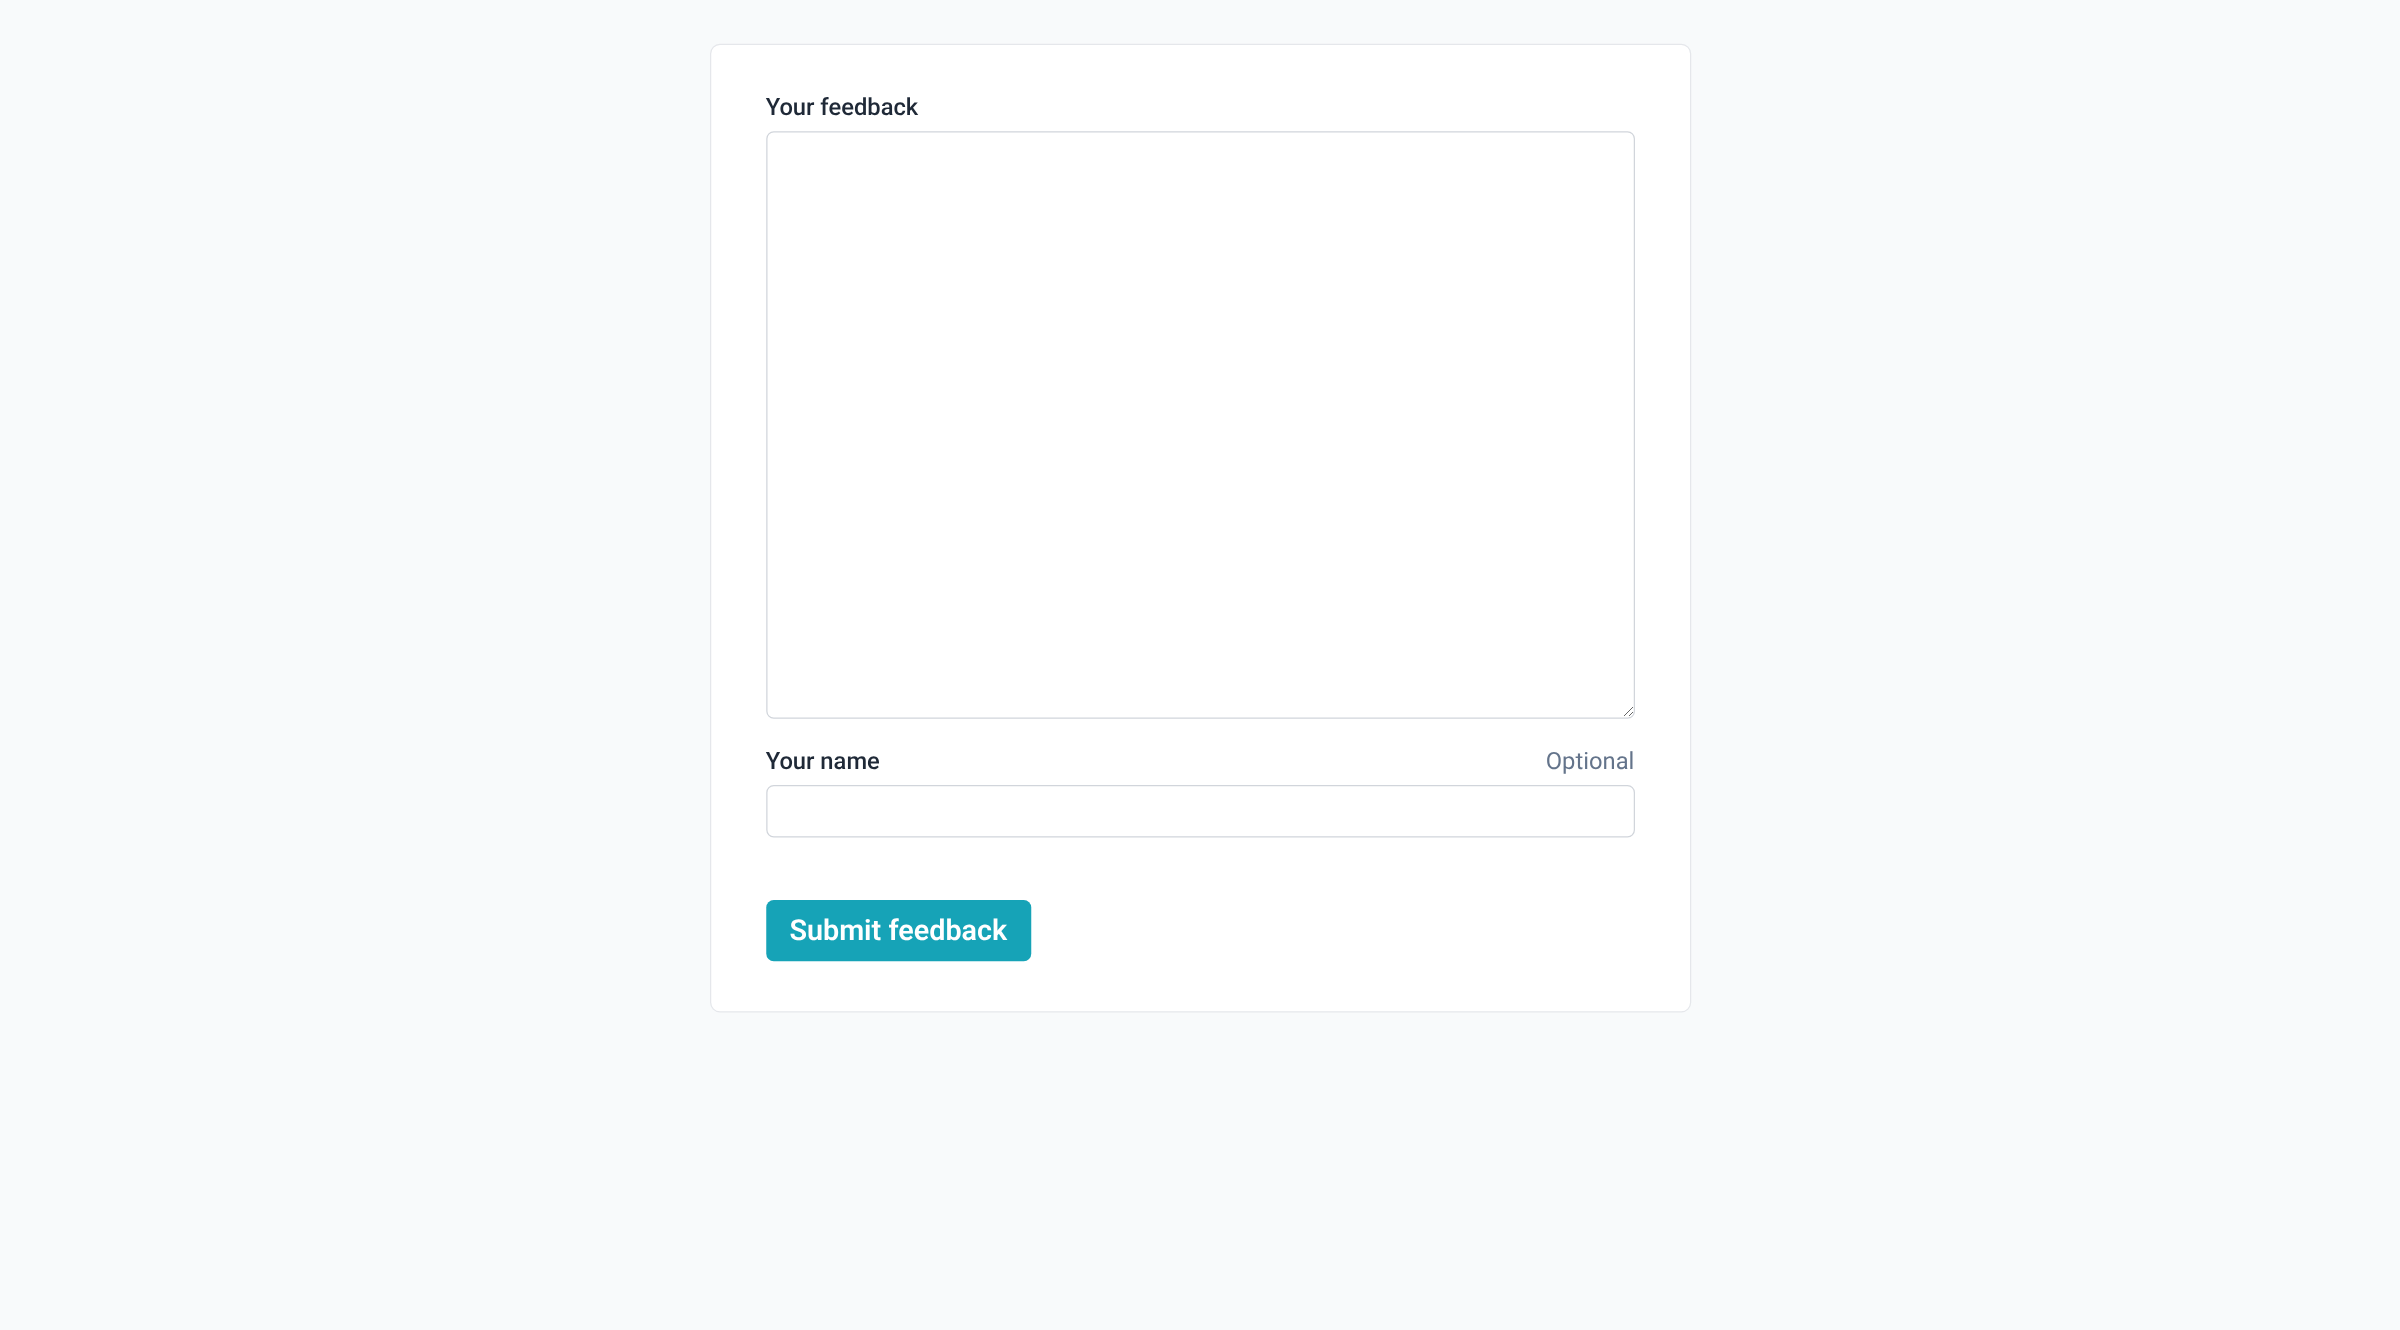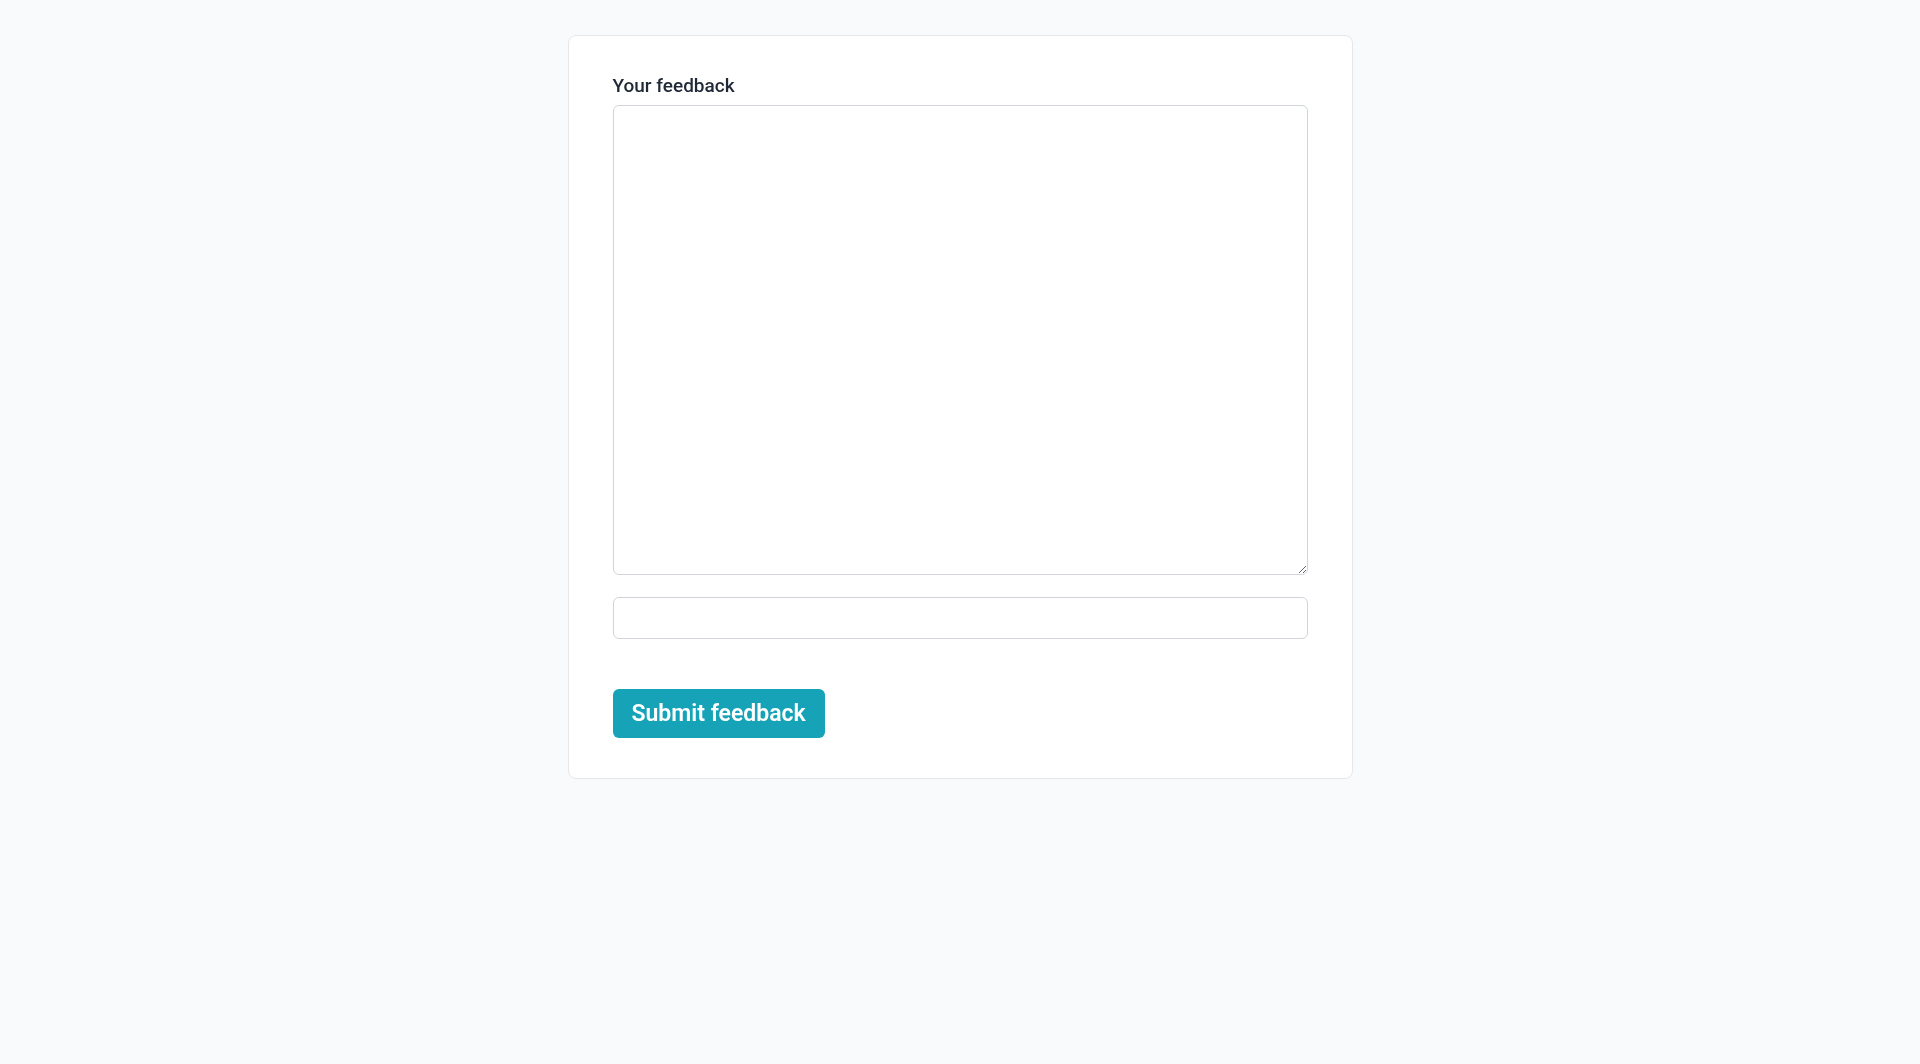--- a/index.html
+++ b/index.html
@@ -85,18 +85,22 @@
 <div class="card">
 
   <div class="field-group">
     <div class="label-row">
       <label class="label">Your feedback</label>
     </div>
     <textarea class="input" value="" style=""></textarea>
   </div>
 
   <div class="field-group">
+    <div class="label-row">
+      <label class="label">Your name</label>
+      <span class="optional-hint">Optional</span>
+    </div>
     <input type="text" class="input" value="" style="">
   </div>
 
   <button class="submit-btn">Submit feedback</button>
 
 </div>
 
 </body></html>

